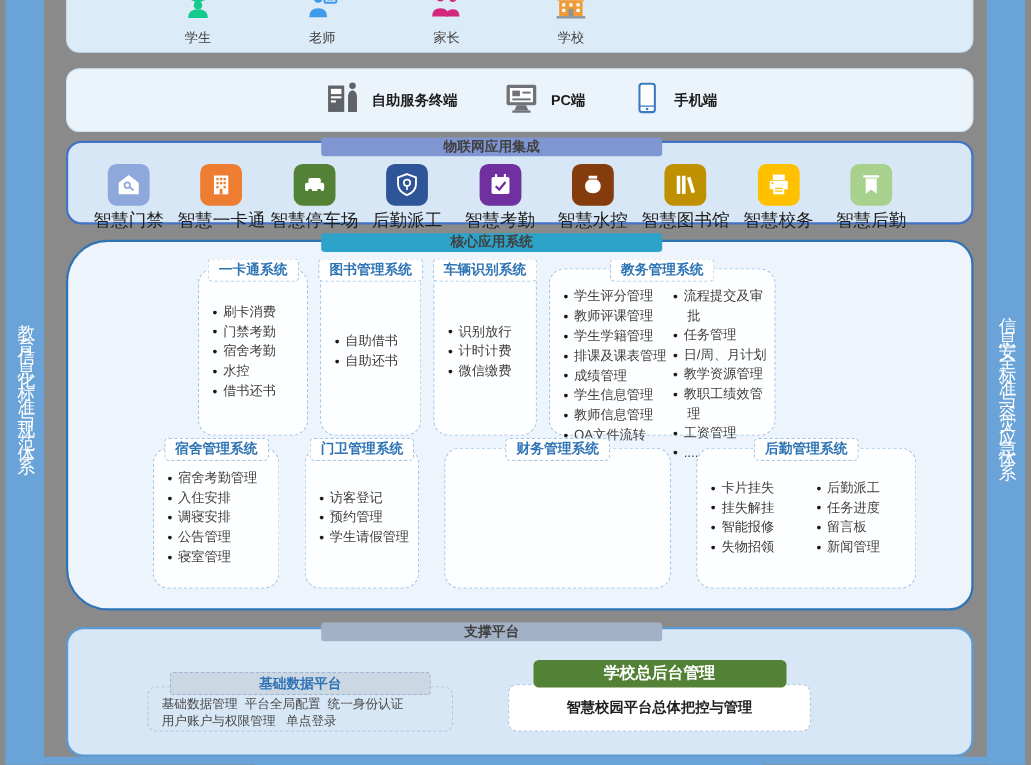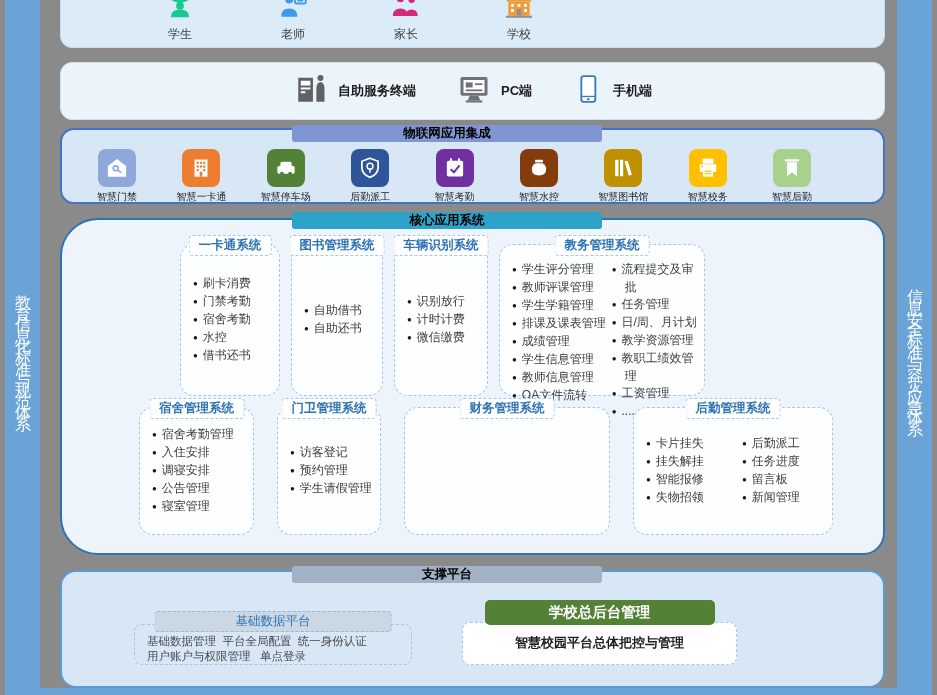--- a/index.html
+++ b/index.html
@@ -29,36 +29,36 @@
     display:flex;align-items:flex-end;padding:0 0 4px 80px;gap:35px;}
   .panel-devices{top:62px;height:58px;background:#ecf4fb;border:1.5px solid #cfe2f3;border-radius:12px;
     display:flex;align-items:center;justify-content:center;gap:40px;}
   .panel-iot{top:128px;height:76px;background:#d8e7f5;border:2px solid #4472c4;border-radius:14px;}
   .panel-core{top:218px;height:337px;background:#edf4fb;border:2.5px solid #2e74b5;border-radius:38px 22px 22px 38px;}
   .panel-support{top:570px;height:118px;background:#d8e7f5;border:2px solid #5b9bd5;border-radius:16px;}
 
   
   .tab{
     position:absolute;left:230px;width:310px;height:17px;border-radius:3px;
-    color:#000000;font-size:12.5px;font-weight:bold;text-align:center;line-height:17px;z-index:3;
+    color:#404040;font-size:12.5px;font-weight:bold;text-align:center;line-height:17px;z-index:3;
   }
   .tab-iot{top:-5px;background:#8096d2;}
   .tab-core{top:-8px;background:#2ea3c9;}
   .tab-support{top:-6px;background:#a3b1c6;}
 
   
   .uitem{width:78px;display:flex;flex-direction:column;align-items:center;gap:1px;}
   .uitem .lbl{font-size:12px;color:#404040;}
   .ditem{display:flex;align-items:center;gap:9px;}
   .ditem .lbl{font-size:13px;color:#1d1d1d;font-weight:bold;}
 
   
   .iot-row{display:flex;justify-content:space-between;padding:19px 52px 0 16px;}
   .iot-item{width:78px;display:flex;flex-direction:column;align-items:center;gap:3px;}
-  .iot-item .lbl{font-size:10px;color:#1d1d1d;white-space:nowrap;}
+  .iot-item .lbl{font-size:16px;color:#1d1d1d;white-space:nowrap;}
   .tile{width:38px;height:38px;border-radius:8px;display:flex;align-items:center;justify-content:center;}
   .tile svg{width:26px;height:26px;}
   .t1{background:#8fa8dc;} .t2{background:#ed7d31;} .t3{background:#538135;}
   .t4{background:#2e5597;} .t5{background:#7030a0;} .t6{background:#843c0c;}
   .t7{background:#bf9000;} .t8{background:#ffc000;} .t9{background:#a9d18e;}
 
   
   .core-row{display:flex;}
   .core-row1{margin:24px 0 0 118px;gap:11px;}
   .core-row2{margin:11px 0 0 77px;gap:23px;}
@@ -81,21 +81,21 @@
   .b4{width:115px;height:128px;} .b5{width:104px;height:128px;}
   .b6{width:206px;height:128px;} .b6 ul:first-child{width:104px;}
   .b7{width:200px;height:128px;} .b7 ul:first-child{width:92px;}
 
   
   .sup-box{position:absolute;box-sizing:border-box;border:1.5px dashed #aec4dc;border-radius:8px;}
   .sup-base{left:72px;top:52px;width:278px;height:41px;background:transparent;}
   .sup-base-title{
     position:absolute;top:-14px;left:50%;transform:translateX(-50%);width:235px;height:19px;
     background:#ccd7e4;border:1px dashed #9fb6d1;border-radius:3px;
-    color:#2e74b5;font-weight:normal;font-size:12.5px;text-align:center;line-height:19px;
+    color:#2e74b5;font-weight:bold;font-size:12.5px;text-align:center;line-height:19px;
   }
   .sup-base-lines{padding:9px 8px 0 12px;font-size:11.5px;color:#4a4a4a;line-height:15px;white-space:pre-wrap;}
   .sup-admin{left:400px;top:50px;width:275px;height:43px;background:#fff;}
   .sup-admin-title{
     position:absolute;top:-23px;left:50%;transform:translateX(-50%);width:230px;height:25px;
     background:#538135;border-radius:5px;color:#fff;font-weight:bold;font-size:14.5px;
     text-align:center;line-height:25px;
   }
   .sup-admin-text{text-align:center;font-size:13px;font-weight:bold;color:#1f1f1f;line-height:40px;}
 </style>

